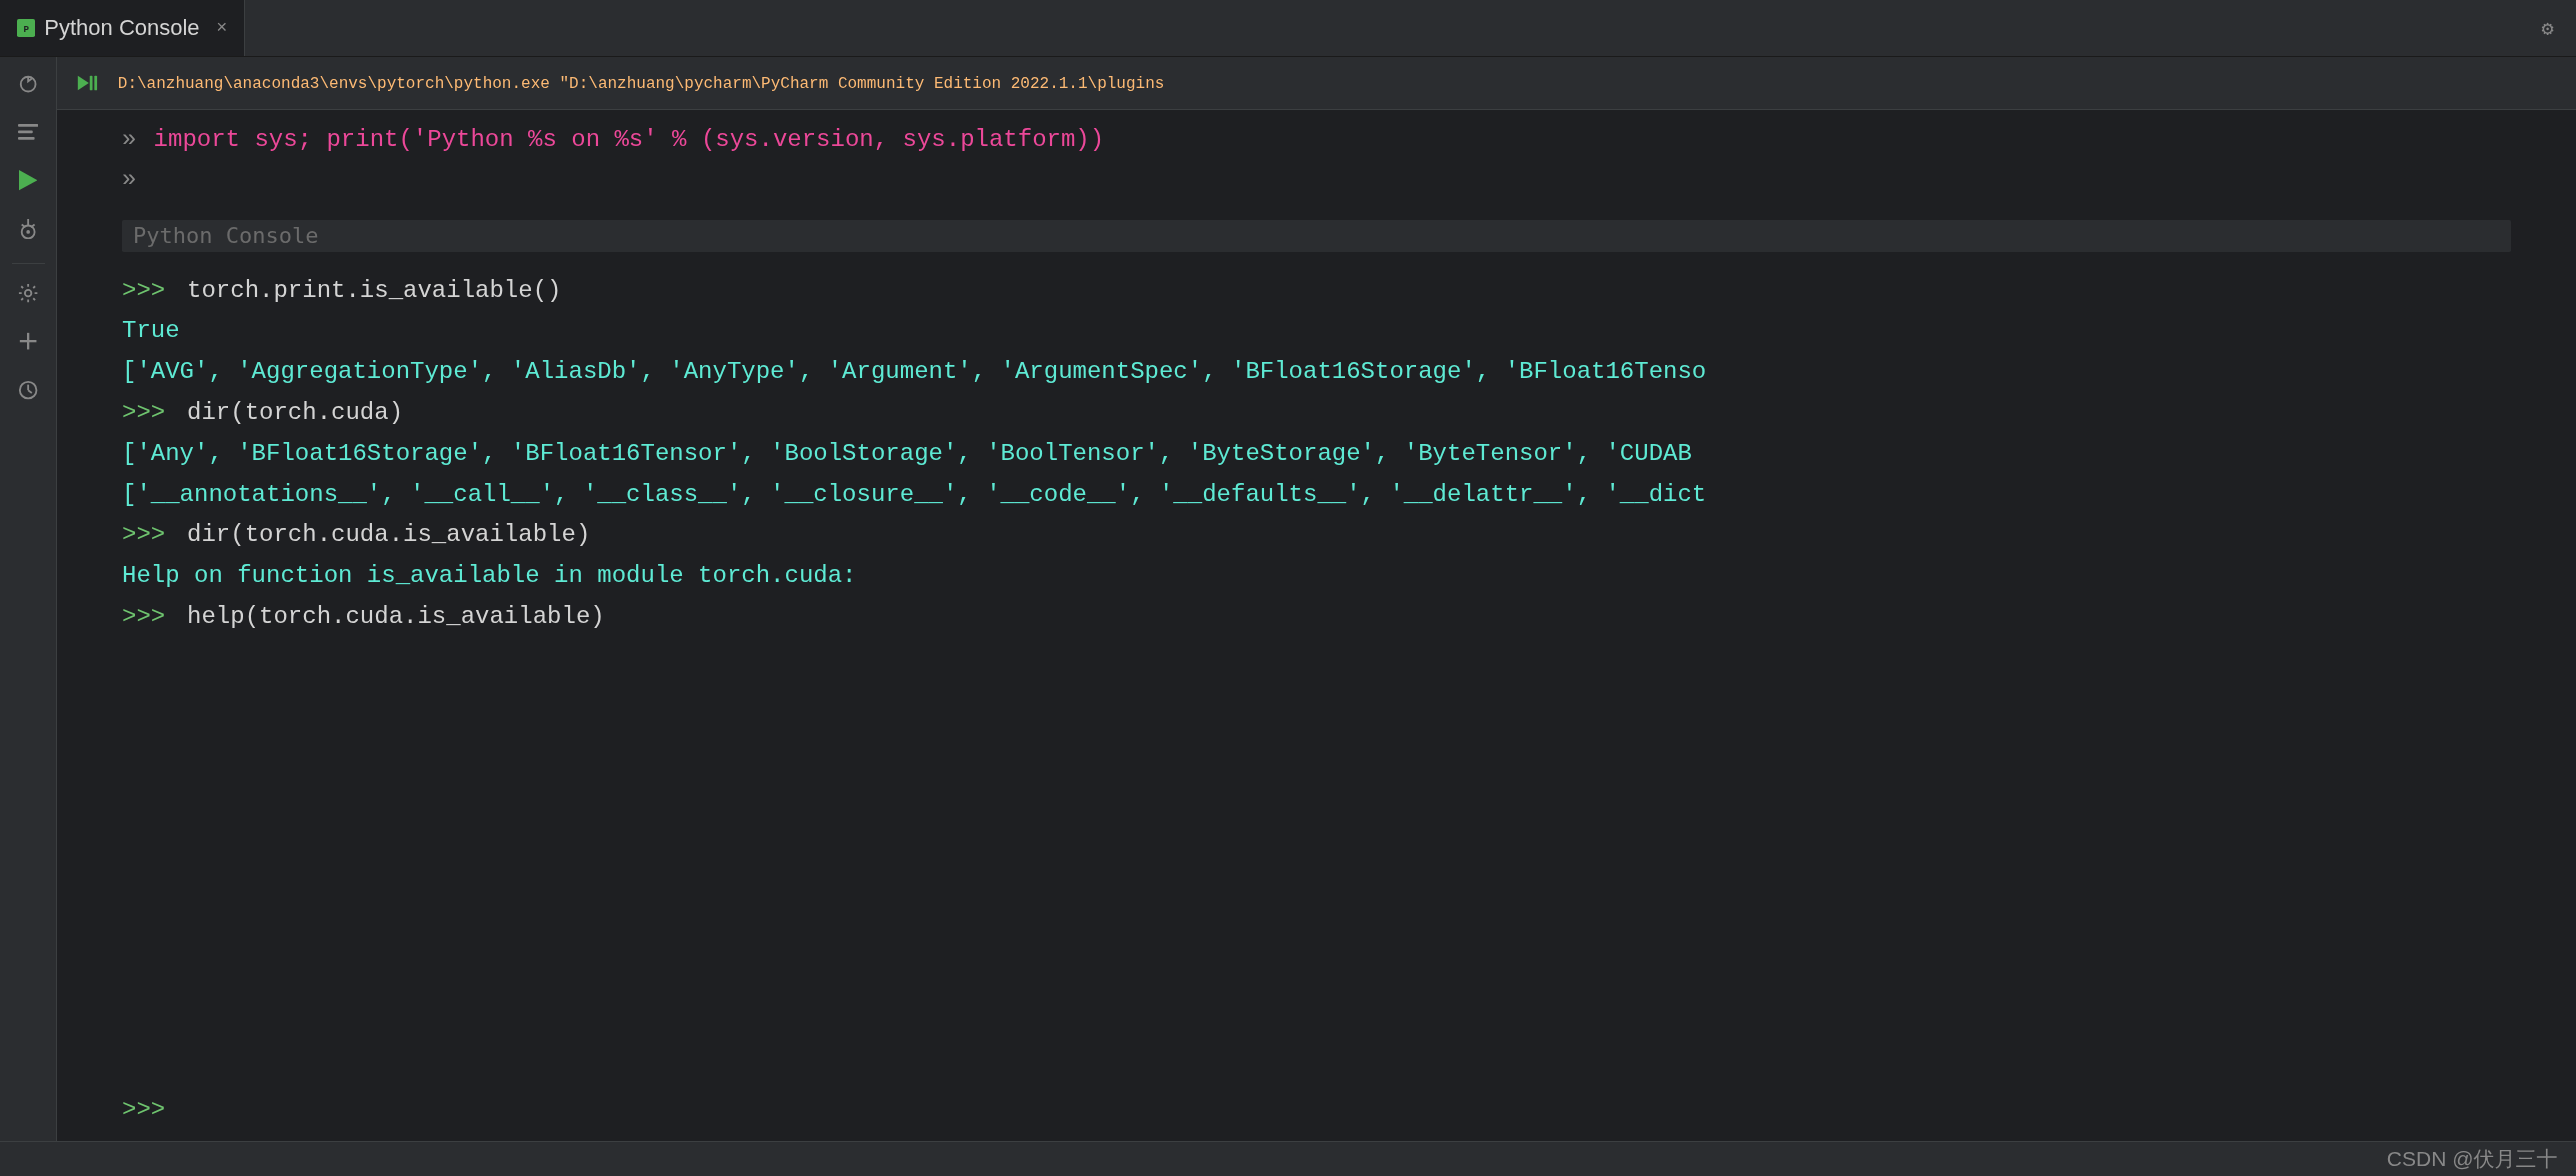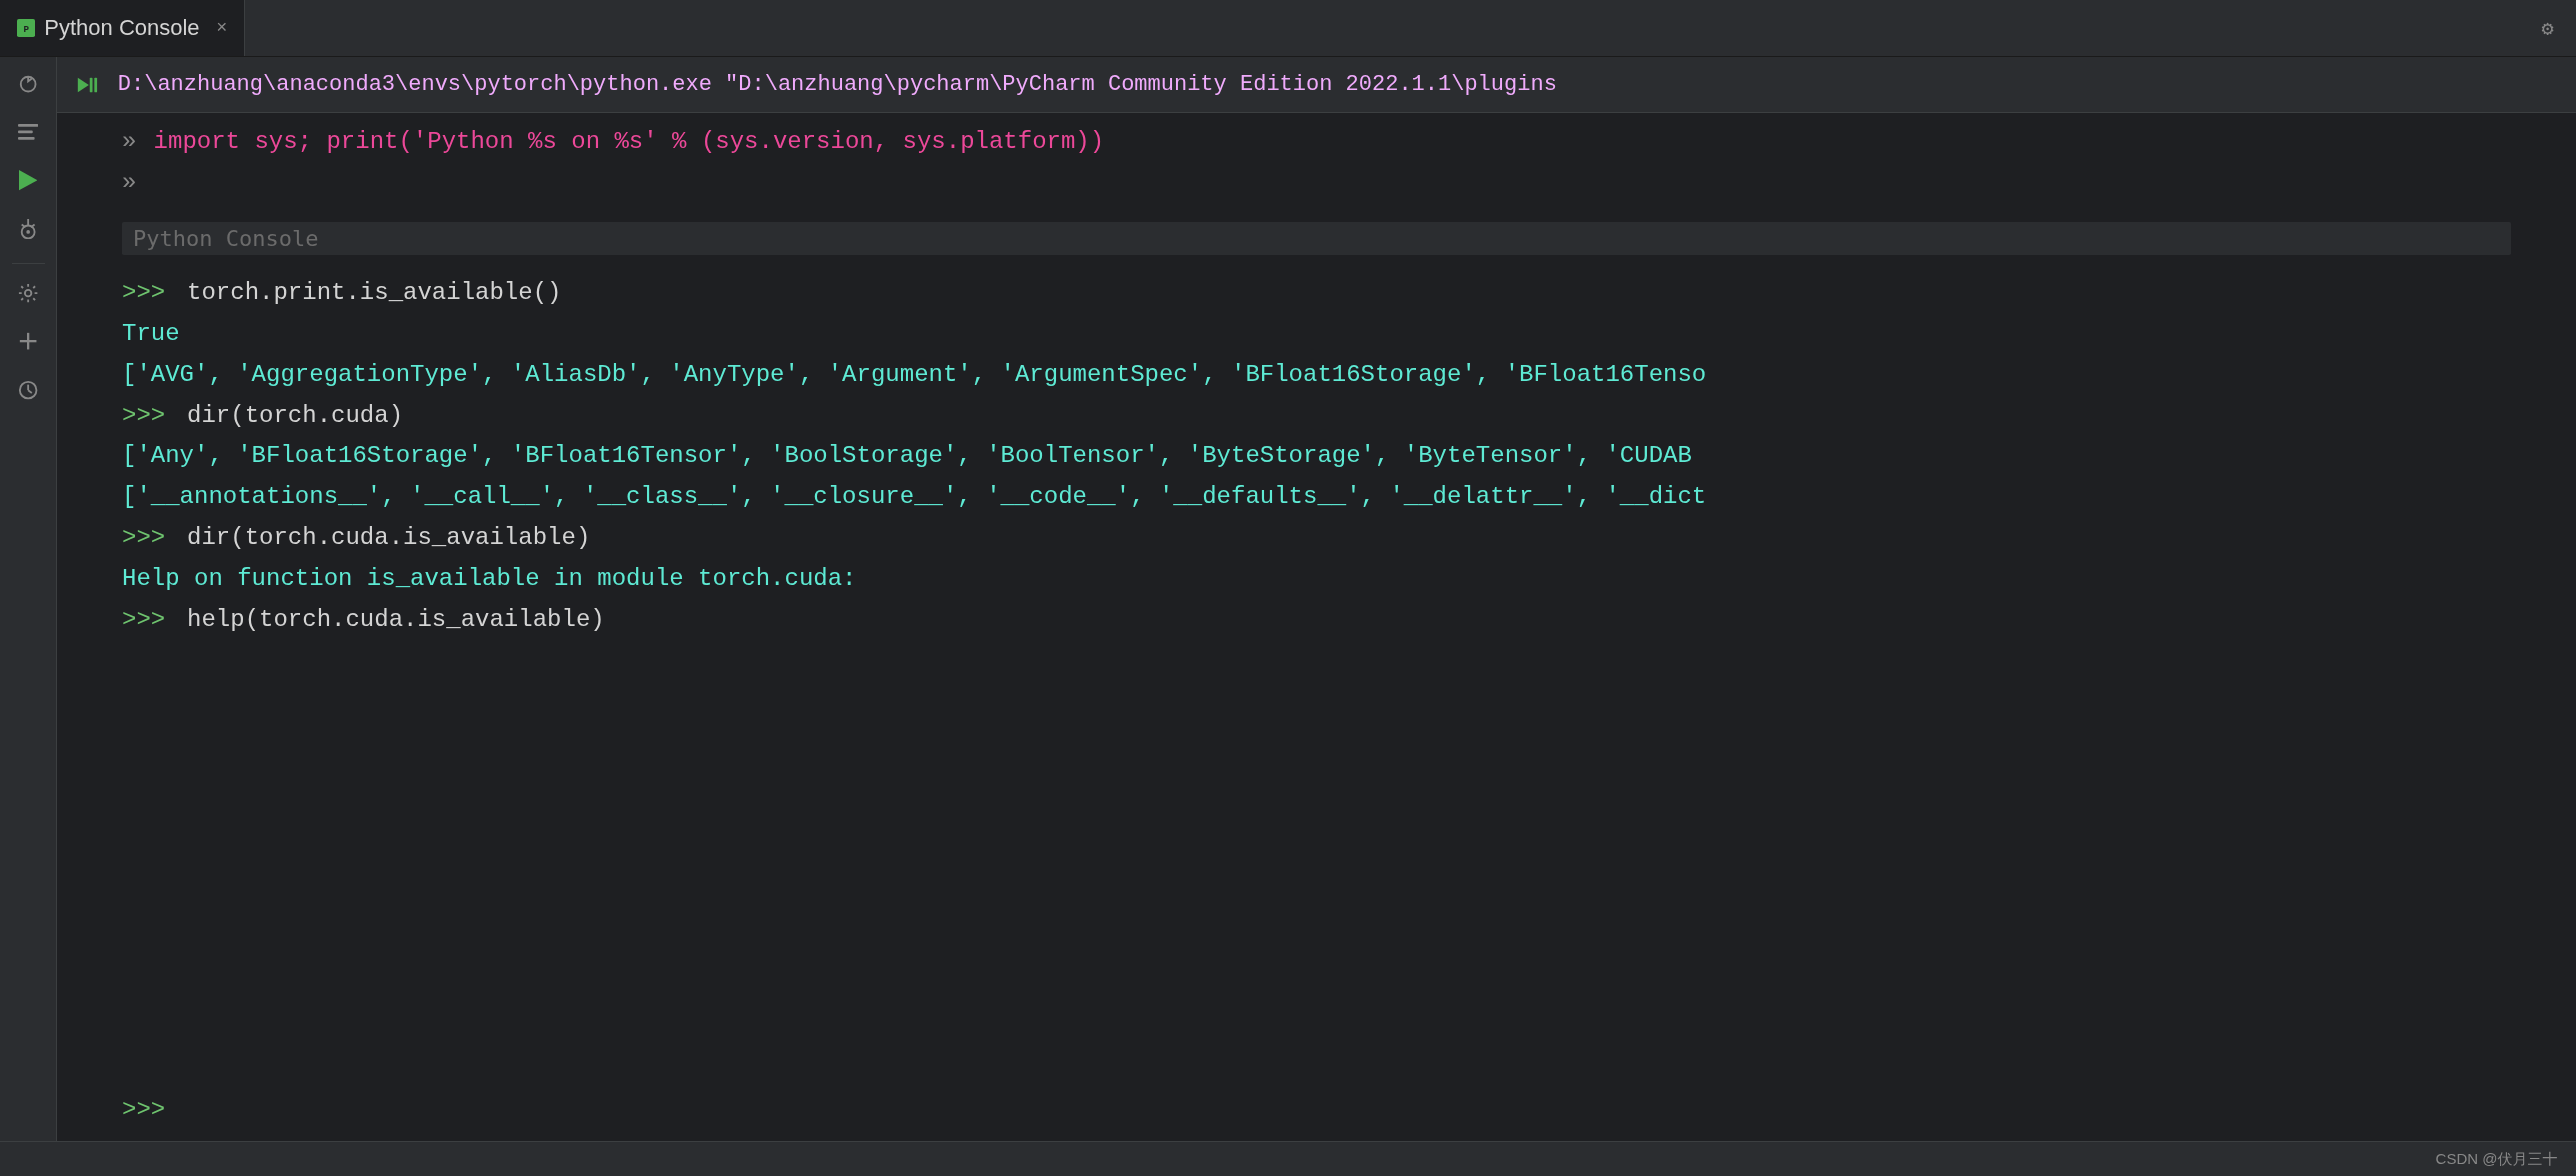--- a/index.html
+++ b/index.html
@@ -212,21 +212,21 @@
       border-top: 0.9px solid #3c3f41;
       display: flex;
       align-items: center;
       justify-content: flex-end;
       padding: 0 18.5px;
       flex-shrink: 0;
     }
 
     .status-text {
       color: #888;
-      font-size: 15px;
+      font-size: 21px;
       font-family: 'Segoe UI', sans-serif;
     }
 
     
     .console-area::-webkit-scrollbar {
       width: 9.2px;
     }
     .console-area::-webkit-scrollbar-track {
       background: #1e1f22;
     }
@@ -323,21 +323,21 @@
 
   <div class="console-area">
 
     <div class="cmd-line">
       <span style="color:#888; font-size:18.5px;">
         <svg style="display:inline;vertical-align:middle;margin-right:9.2px;" width="22" height="22" viewBox="0 0 24 24" fill="none">
           <polygon points="2,4 14,12 2,20" fill="#4caf50"></polygon>
           <rect x="15" y="4" width="3" height="16" rx="1" fill="#4caf50"></rect>
           <rect x="20" y="4" width="3" height="16" rx="1" fill="#4caf50"></rect>
         </svg>
-        <span style="color:#f0abfc; font-size:22px;">D:\anzhuang\anaconda3\envs\pytorch\python.exe "D:\anzhuang\pycharm\PyCharm Community Edition 2022.1.1\plugins</span>
+        <span style="color:#fdba74; font-size:16px;">D:\anzhuang\anaconda3\envs\pytorch\python.exe "D:\anzhuang\pycharm\PyCharm Community Edition 2022.1.1\plugins</span>
       </span>
     </div>
 
     <div style="padding: 9.2px 65px 0;">
       <div class="console-line" style="color:#888; display:flex; align-items:center; gap:9.2px;">
         <span style="color:#888;">»</span>
         <span style="color:#ec4899;margin-left:8px;">import sys; print('Python %s on %s' % (sys.version, sys.platform))</span>
       </div>
       <div class="console-line" style="color:#888; display:flex; align-items:center; gap:9.2px;">
         <span style="color:#888;">»</span>

